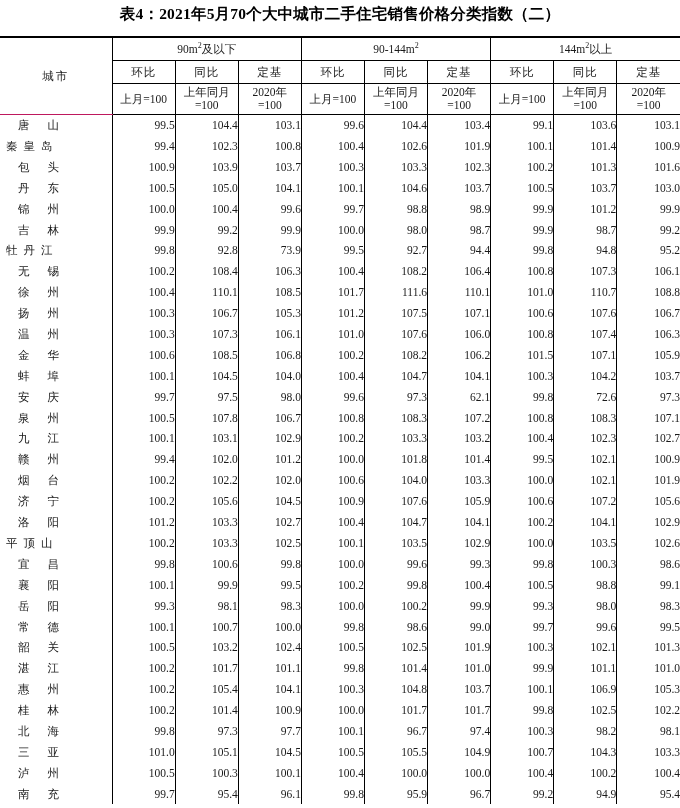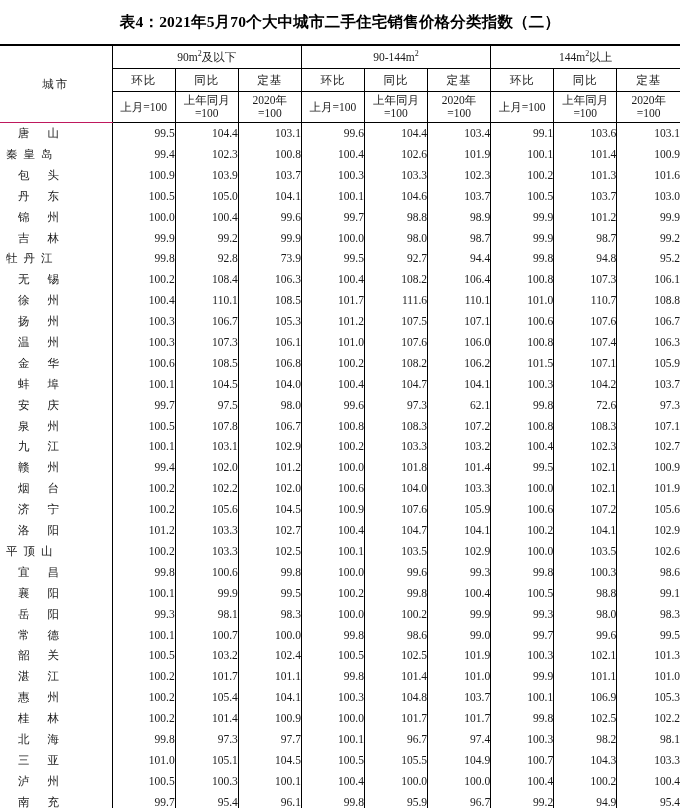--- a/index.html
+++ b/index.html
@@ -18,21 +18,21 @@
     width: 680px;
     height: 808px;
     position: relative;
     box-sizing: border-box;
   }
   .title {
     text-align: center;
     font-weight: bold;
     font-size: 15.5px;
     letter-spacing: 0.2px;
-    padding-top: 12px;
+    padding-top: 4px;
     padding-bottom: 0px;
     white-space: nowrap;
     font-family: "Liberation Serif", "DejaVu Serif", serif;
   }
   table.idx {
     border-collapse: collapse;
     width: 680px;
     margin-top: 11px;
     table-layout: fixed;
   }

